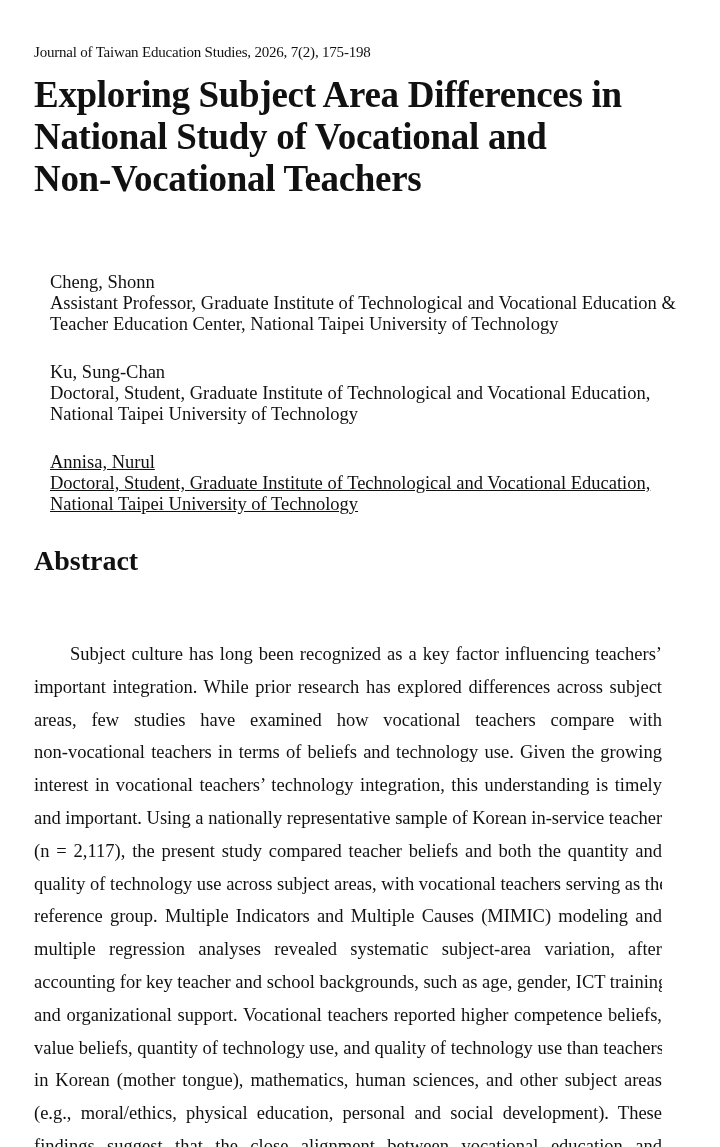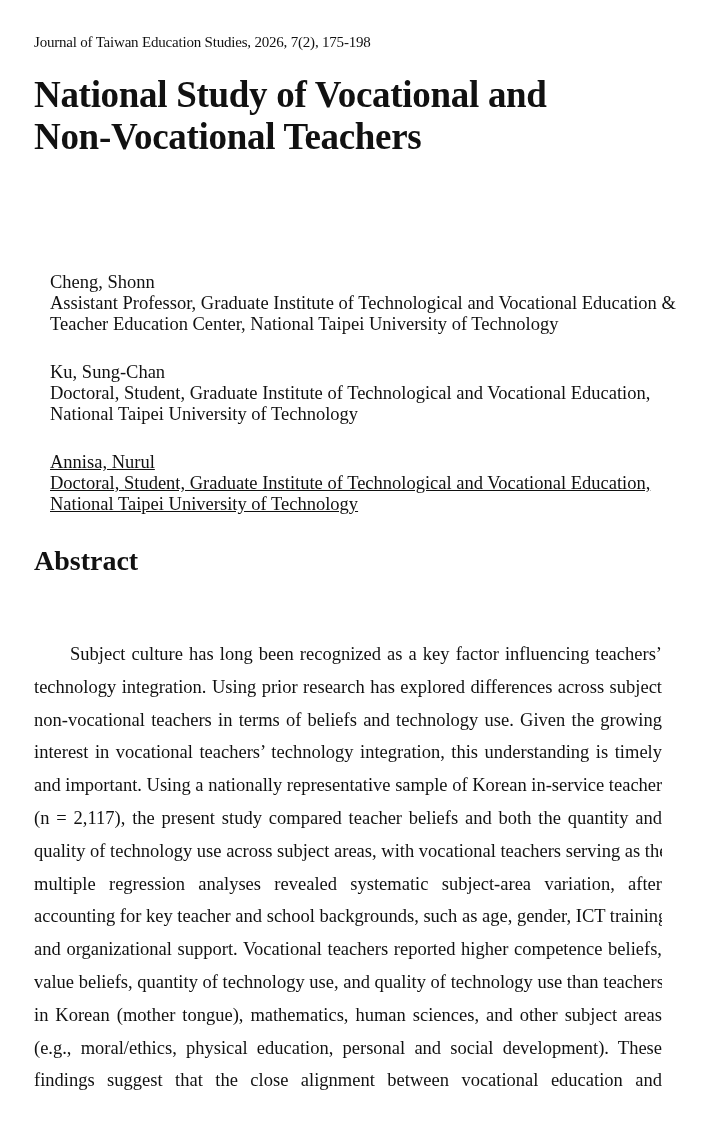--- a/index.html
+++ b/index.html
@@ -1,21 +1,21 @@
 <!DOCTYPE html>
 <html><head>
 <meta charset="utf-8">
 <style>
   html, body { margin: 0; padding: 0; background: #ffffff; }
   body {
     width: 720px; height: 1147px; overflow: hidden; position: relative;
     font-family: "Liberation Serif", "DejaVu Serif", serif; color: #111111;
   }
   .journal-line {
-    position: absolute; left: 34px; top: 34px;
+    position: absolute; left: 34px; top: 44px;
     font-size: 15px; letter-spacing: -0.2px;
   }
   .title {
     position: absolute; left: 34px; top: 74px; width: 660px; margin: 0;
     font-size: 37px; font-weight: bold; line-height: 42px; letter-spacing: -0.3px;
   }
   .title span { display: block; white-space: nowrap; }
   .author-block { position: absolute; left: 50px; width: 660px; font-size: 18.5px; line-height: 21px; }
   .author-block div { white-space: nowrap; }
   .author-1 { top: 272px; }
@@ -35,20 +35,21 @@
     text-align: justify; text-align-last: justify; overflow: hidden;
   }
   .abstract-line.first { text-indent: 36px; }
 </style>
 </head>
 <body>
 
 <div class="journal-line">Journal of Taiwan Education Studies, 2026, 7(2), 175-198</div>
 
 <h1 class="title">
+  <span>Exploring Subject Area Differences in</span>
   <span>National Study of Vocational and</span>
   <span>Non-Vocational Teachers</span>
 </h1>
 
 <div class="author-block author-1">
   <div>Cheng, Shonn</div>
   <div>Assistant Professor, Graduate Institute of Technological and Vocational Education &amp;</div>
   <div>Teacher Education Center, National Taipei University of Technology</div>
 </div>
 
@@ -61,26 +62,28 @@
 <div class="author-block author-3">
   <div>Annisa, Nurul</div>
   <div>Doctoral, Student, Graduate Institute of Technological and Vocational Education,</div>
   <div>National Taipei University of Technology</div>
 </div>
 
 <h2 class="abstract-heading">Abstract</h2>
 
 <div class="abstract-body">
   <div class="abstract-line first">Subject culture has long been recognized as a key factor influencing teachers’</div>
-  <div class="abstract-line">technology integration. Using prior research has explored differences across subject</div>
+  <div class="abstract-line">important integration. While prior research has explored differences across subject</div>
+  <div class="abstract-line">areas, few studies have examined how vocational teachers compare with</div>
   <div class="abstract-line">non-vocational teachers in terms of beliefs and technology use. Given the growing</div>
   <div class="abstract-line">interest in vocational teachers’ technology integration, this understanding is timely</div>
   <div class="abstract-line">and important. Using a nationally representative sample of Korean in-service teachers</div>
   <div class="abstract-line">(n = 2,117), the present study compared teacher beliefs and both the quantity and</div>
   <div class="abstract-line">quality of technology use across subject areas, with vocational teachers serving as the</div>
+  <div class="abstract-line">reference group. Multiple Indicators and Multiple Causes (MIMIC) modeling and</div>
   <div class="abstract-line">multiple regression analyses revealed systematic subject-area variation, after</div>
   <div class="abstract-line">accounting for key teacher and school backgrounds, such as age, gender, ICT training</div>
   <div class="abstract-line">and organizational support. Vocational teachers reported higher competence beliefs,</div>
   <div class="abstract-line">value beliefs, quantity of technology use, and quality of technology use than teachers</div>
   <div class="abstract-line">in Korean (mother tongue), mathematics, human sciences, and other subject areas</div>
   <div class="abstract-line">(e.g., moral/ethics, physical education, personal and social development). These</div>
   <div class="abstract-line">findings suggest that the close alignment between vocational education and</div>
 </div>
 
 </body></html>

